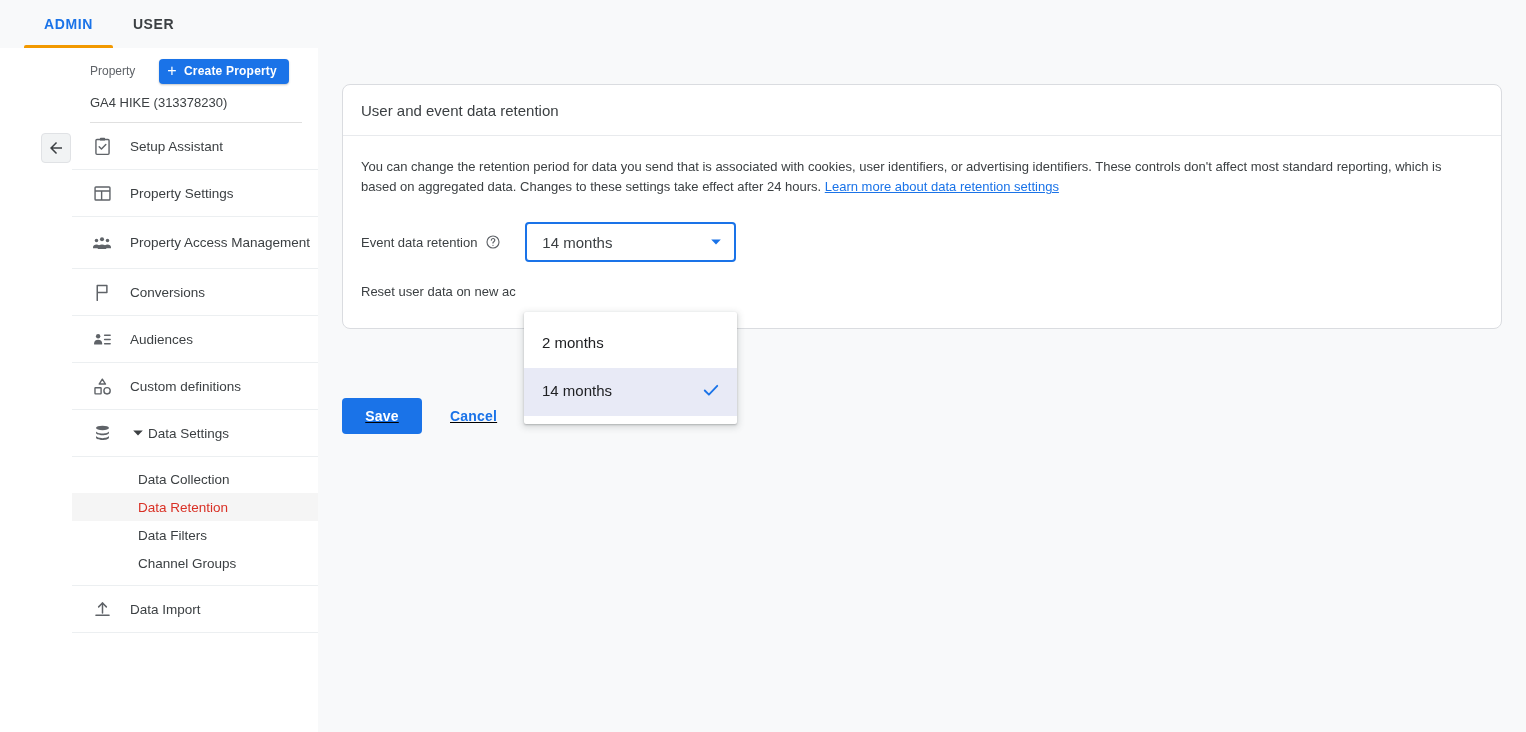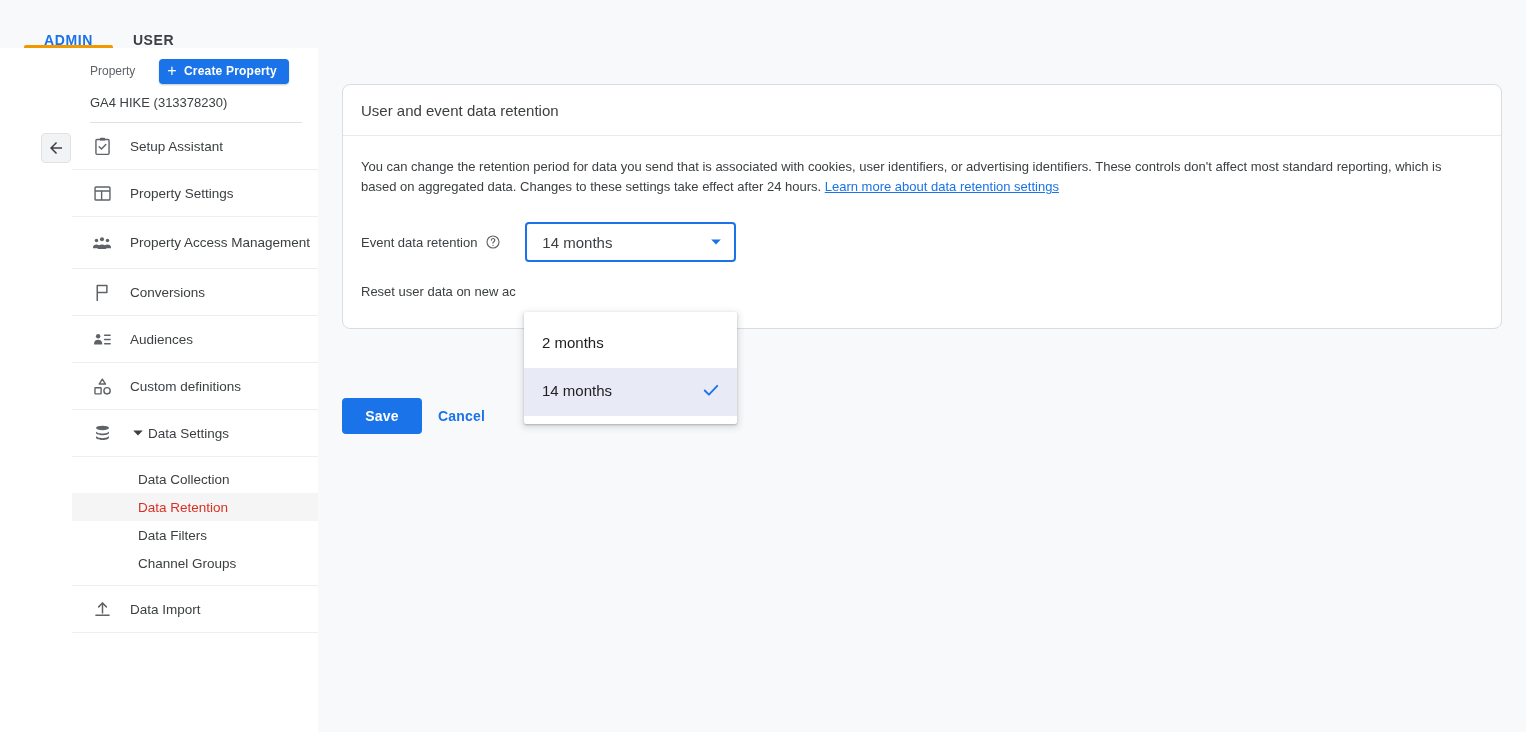--- a/index.html
+++ b/index.html
@@ -18,21 +18,21 @@
   
   .tabbar {
     position: absolute; left: 0; top: 0; width: 1526px; height: 48px;
     background: #f8f9fa;
   }
   .tabbar-inner { position: relative; height: 48px; padding-left: 24px; display: flex; align-items: center; }
   .tab {
     position: relative;
     height: 48px; line-height: 48px;
     font-size: 14px; font-weight: bold; letter-spacing: .6px;
-    color: #3c4043; padding: 16px 20px; cursor: pointer;
+    color: #3c4043; padding: 0 20px; cursor: pointer;
     text-transform: uppercase; background: transparent; border: 0;
     font-family: "Liberation Sans", sans-serif;
   }
   .tab.active { color: #1a73e8; }
   .tab-underline {
     position: absolute; left: 24px; top: 45px; width: 89px; height: 3px;
     background: #f29900; border-radius: 2px 2px 0 0;
   }
 
   
@@ -171,21 +171,21 @@
   .select-value { font-size: 15px; color: #3c4043; flex: 1; }
   .select-arrow { display: flex; align-items: center; }
 
   .reset-row {
     margin-top: 22px; height: 20px;
     font-size: 13px; color: #3c4043;
   }
 
   .actions {
     position: absolute; left: 24px; top: 350px;
-    display: flex; 
+    display: flex; gap: 12px; text-decoration: underline;
   }
   .btn-save {
     background: #1a73e8; color: #fff; border: 0; border-radius: 4px;
     height: 36px; min-width: 80px; padding: 0 22px;
     font-size: 14px; font-weight: bold; letter-spacing: .2px;
     cursor: pointer; font-family: "Liberation Sans", sans-serif;
   }
   .btn-cancel {
     background: transparent; border: 0; color: #1a73e8;
     height: 36px; padding: 0 16px;

